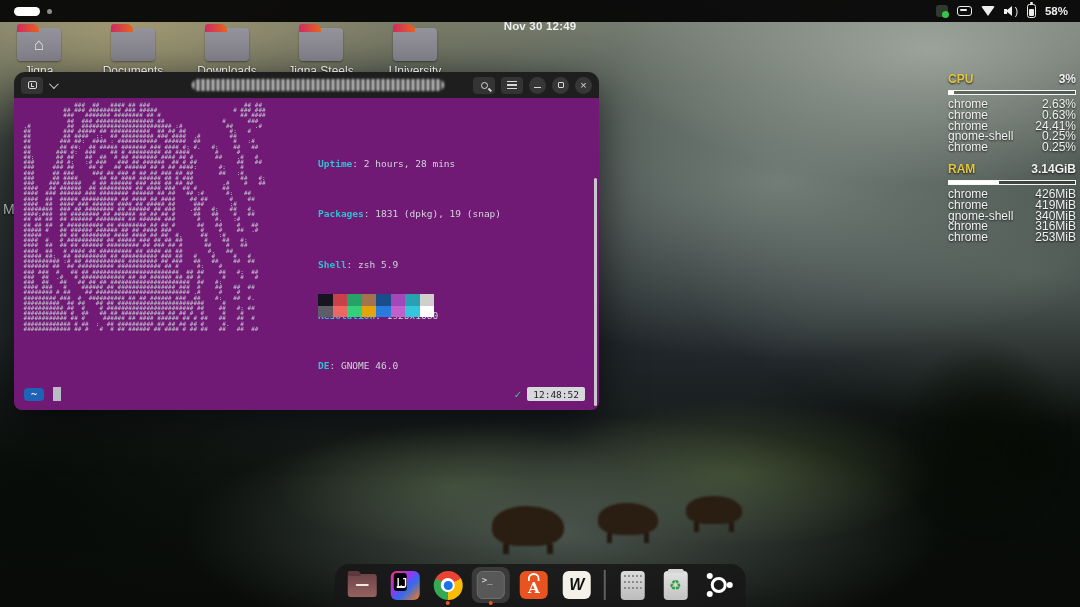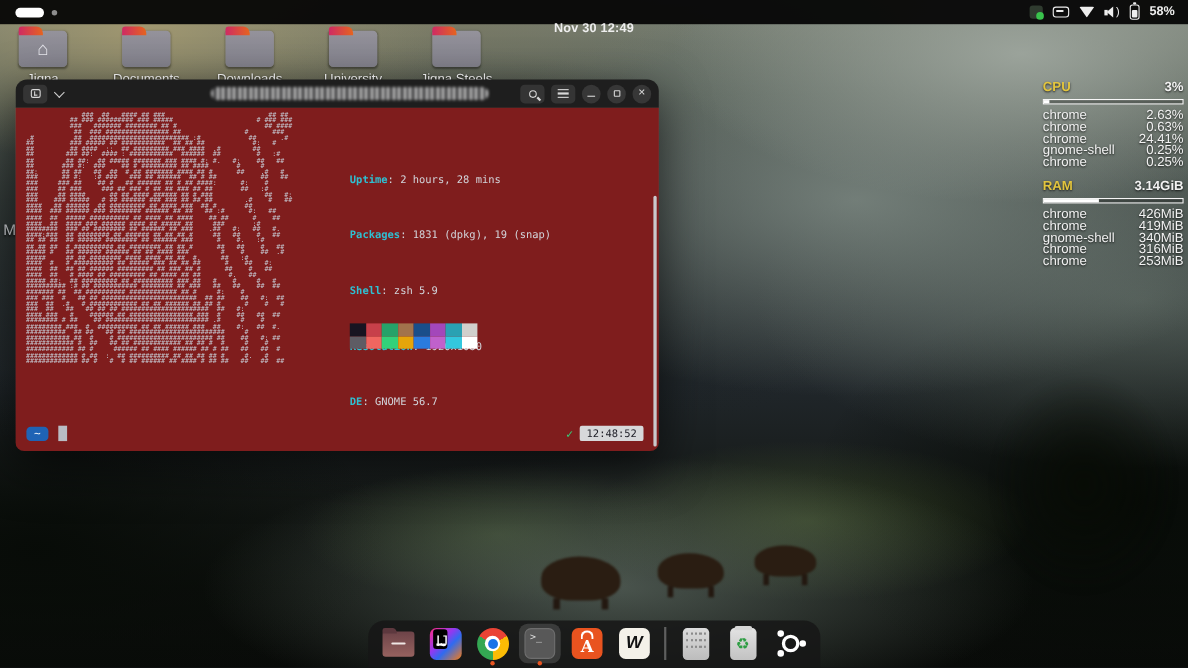--- a/index.html
+++ b/index.html
@@ -73,21 +73,21 @@
   .tb-spacer { flex:1; }
   .circ { width:17px; height:17px; border-radius:50%; background:#373737; color:#d6d6d6; display:flex; align-items:center; justify-content:center; position:relative; }
   .circ .min-bar { width:7px; height:1.6px; background:#d6d6d6; margin-top:5px; }
   .circ .max-box { width:6px; height:6px; border:1.4px solid #d6d6d6; border-radius:1px; }
   .circ .x { font-size:11px; line-height:11px; transform:translateY(-.5px); }
   .hamb { width:10px; height:8px; border-top:1.6px solid #d8d8d8; border-bottom:1.6px solid #d8d8d8; position:relative; }
   .hamb:after { content:""; position:absolute; left:0; top:2.4px; width:10px; height:1.6px; background:#d8d8d8; }
   .mag { width:7px; height:7px; border:1.6px solid #d8d8d8; border-radius:50%; position:relative; }
   .mag:after { content:""; position:absolute; left:6px; top:6px; width:4px; height:1.6px; background:#d8d8d8; transform:rotate(45deg); }
 
-  #term-body { flex:1; background:#7f1d1d; position:relative; font-family:"DejaVu Sans Mono", monospace; }
+  #term-body { flex:1; background:#701a75; position:relative; font-family:"DejaVu Sans Mono", monospace; }
   #ascii-art { position:absolute; left:6px; top:4px; color:#c6c9d2; font-size:6px; line-height:5.2px; letter-spacing:0; }
   #ascii-art div { white-space:pre; font-family:"DejaVu Sans Mono", monospace; }
   #nf-info { position:absolute; left:304px; top:9px; font-size:9.5px; line-height:12.65px; color:#d2d4da; white-space:pre; }
   .nf-line .lbl { color:#2fc0d2; font-weight:bold; }
   #palette { position:absolute; left:304px; top:196px; }
   .pal-row { display:flex; }
   .pal-row span { width:14.5px; height:11.5px; display:block; }
   #term-scrollbar { position:absolute; right:2px; top:80px; width:3.5px; height:228px; border-radius:2px; background:#c9c9cc; }
   #prompt-row { position:absolute; left:10px; right:14px; top:288px; height:16px; display:flex; align-items:center; }
   #prompt-badge { background:#1f63b5; color:#fff; font-size:10px; padding:1px 7px; border-radius:4px; }
@@ -194,28 +194,28 @@
       <div class="folder">
         <span class="glyph"></span>
       </div>
       <span class="lbl">Downloads</span>
     </div>
 
     <div class="dicon">
       <div class="folder">
         <span class="glyph"></span>
       </div>
-      <span class="lbl">University</span>
+      <span class="lbl">Jigna Steels</span>
     </div>
 
     <div class="dicon">
       <div class="folder">
         <span class="glyph"></span>
       </div>
-      <span class="lbl">Jigna Steels</span>
+      <span class="lbl">University</span>
     </div>
   </div>
 <div id="stray-m">M</div>
 
 <div id="term">
   <div id="term-titlebar">
     <span class="tbtn-sq">
         <span class="newtab-glyph"></span>
       </span>
     <span class="chev"></span>
@@ -243,21 +243,21 @@
       
     
         <div class="nf-line"><span class="lbl">Uptime</span><span class="sep">: </span><span class="val">2 hours, 28 mins</span></div>
       
         <div class="nf-line"><span class="lbl">Packages</span><span class="sep">: </span><span class="val">1831 (dpkg), 19 (snap)</span></div>
       
         <div class="nf-line"><span class="lbl">Shell</span><span class="sep">: </span><span class="val">zsh 5.9</span></div>
       
         <div class="nf-line"><span class="lbl">Resolution</span><span class="sep">: </span><span class="val">1920x1080</span></div>
       
-        <div class="nf-line"><span class="lbl">DE</span><span class="sep">: </span><span class="val">GNOME 56.7</span></div>
+        <div class="nf-line"><span class="lbl">DE</span><span class="sep">: </span><span class="val">GNOME 46.0</span></div>
       
         
       
         
       
         
       
         
       
         

